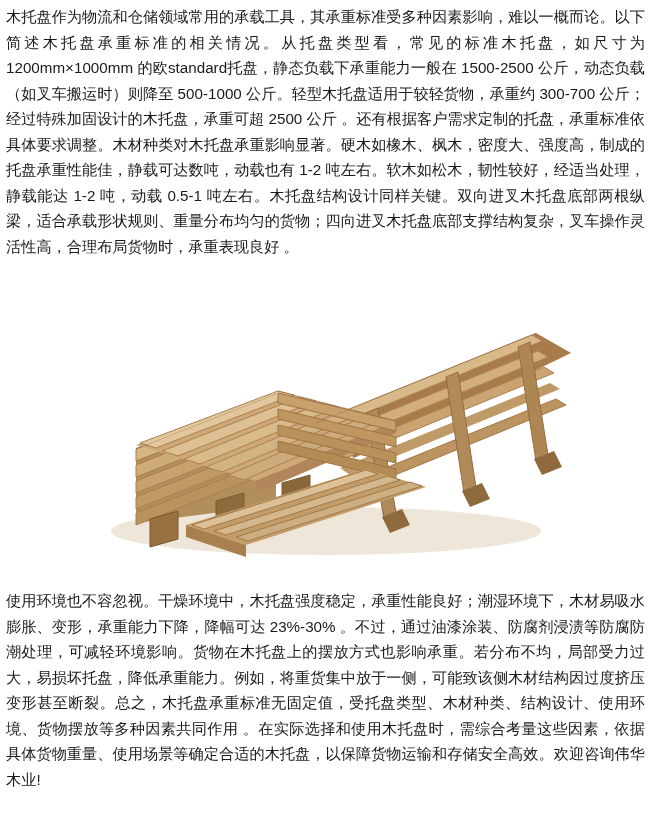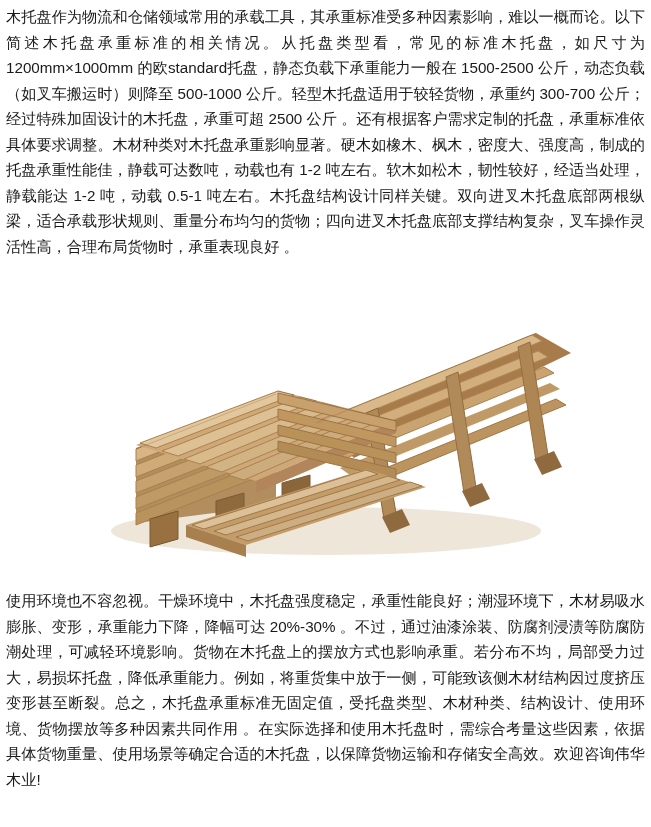--- a/index.html
+++ b/index.html
@@ -162,15 +162,15 @@
 
         <g opacity="0.25" stroke="#6f4f28" stroke-width="1" fill="none">
           <polyline points="70,176 210,121"></polyline>
           <polyline points="212,118 330,148"></polyline>
           <polyline points="250,150 470,60"></polyline>
         </g>
       </svg>
     </div>
   </div>
 
-  <p class="para para-bottom">使用环境也不容忽视。干燥环境中，木托盘强度稳定，承重性能良好；潮湿环境下，木材易吸水膨胀、变形，承重能力下降，降幅可达 20%-30% 。不过，通过油漆涂装、防腐剂浸渍等防腐防潮处理，可减轻环境影响。货物在木托盘上的摆放方式也影响承重。若分布不均，局部受力过大，易损坏托盘，降低承重能力。例如，将重货集中放于一侧，可能致该侧木材结构因过度挤压变形甚至断裂。总之，木托盘承重标准无固定值，受托盘类型、木材种类、结构设计、使用环境、货物摆放等多种因素共同作用 。在实际选择和使用木托盘时，需综合考量这些因素，依据具体货物重量、使用场景等确定合适的木托盘，以保障货物运输和存储安全高效。欢迎咨询伟华木业!</p>
+  <p class="para para-bottom">使用环境也不容忽视。干燥环境中，木托盘强度稳定，承重性能良好；潮湿环境下，木材易吸水膨胀、变形，承重能力下降，降幅可达 23%-30% 。不过，通过油漆涂装、防腐剂浸渍等防腐防潮处理，可减轻环境影响。货物在木托盘上的摆放方式也影响承重。若分布不均，局部受力过大，易损坏托盘，降低承重能力。例如，将重货集中放于一侧，可能致该侧木材结构因过度挤压变形甚至断裂。总之，木托盘承重标准无固定值，受托盘类型、木材种类、结构设计、使用环境、货物摆放等多种因素共同作用 。在实际选择和使用木托盘时，需综合考量这些因素，依据具体货物重量、使用场景等确定合适的木托盘，以保障货物运输和存储安全高效。欢迎咨询伟华木业!</p>
 
 </div>
 
 </body></html>

